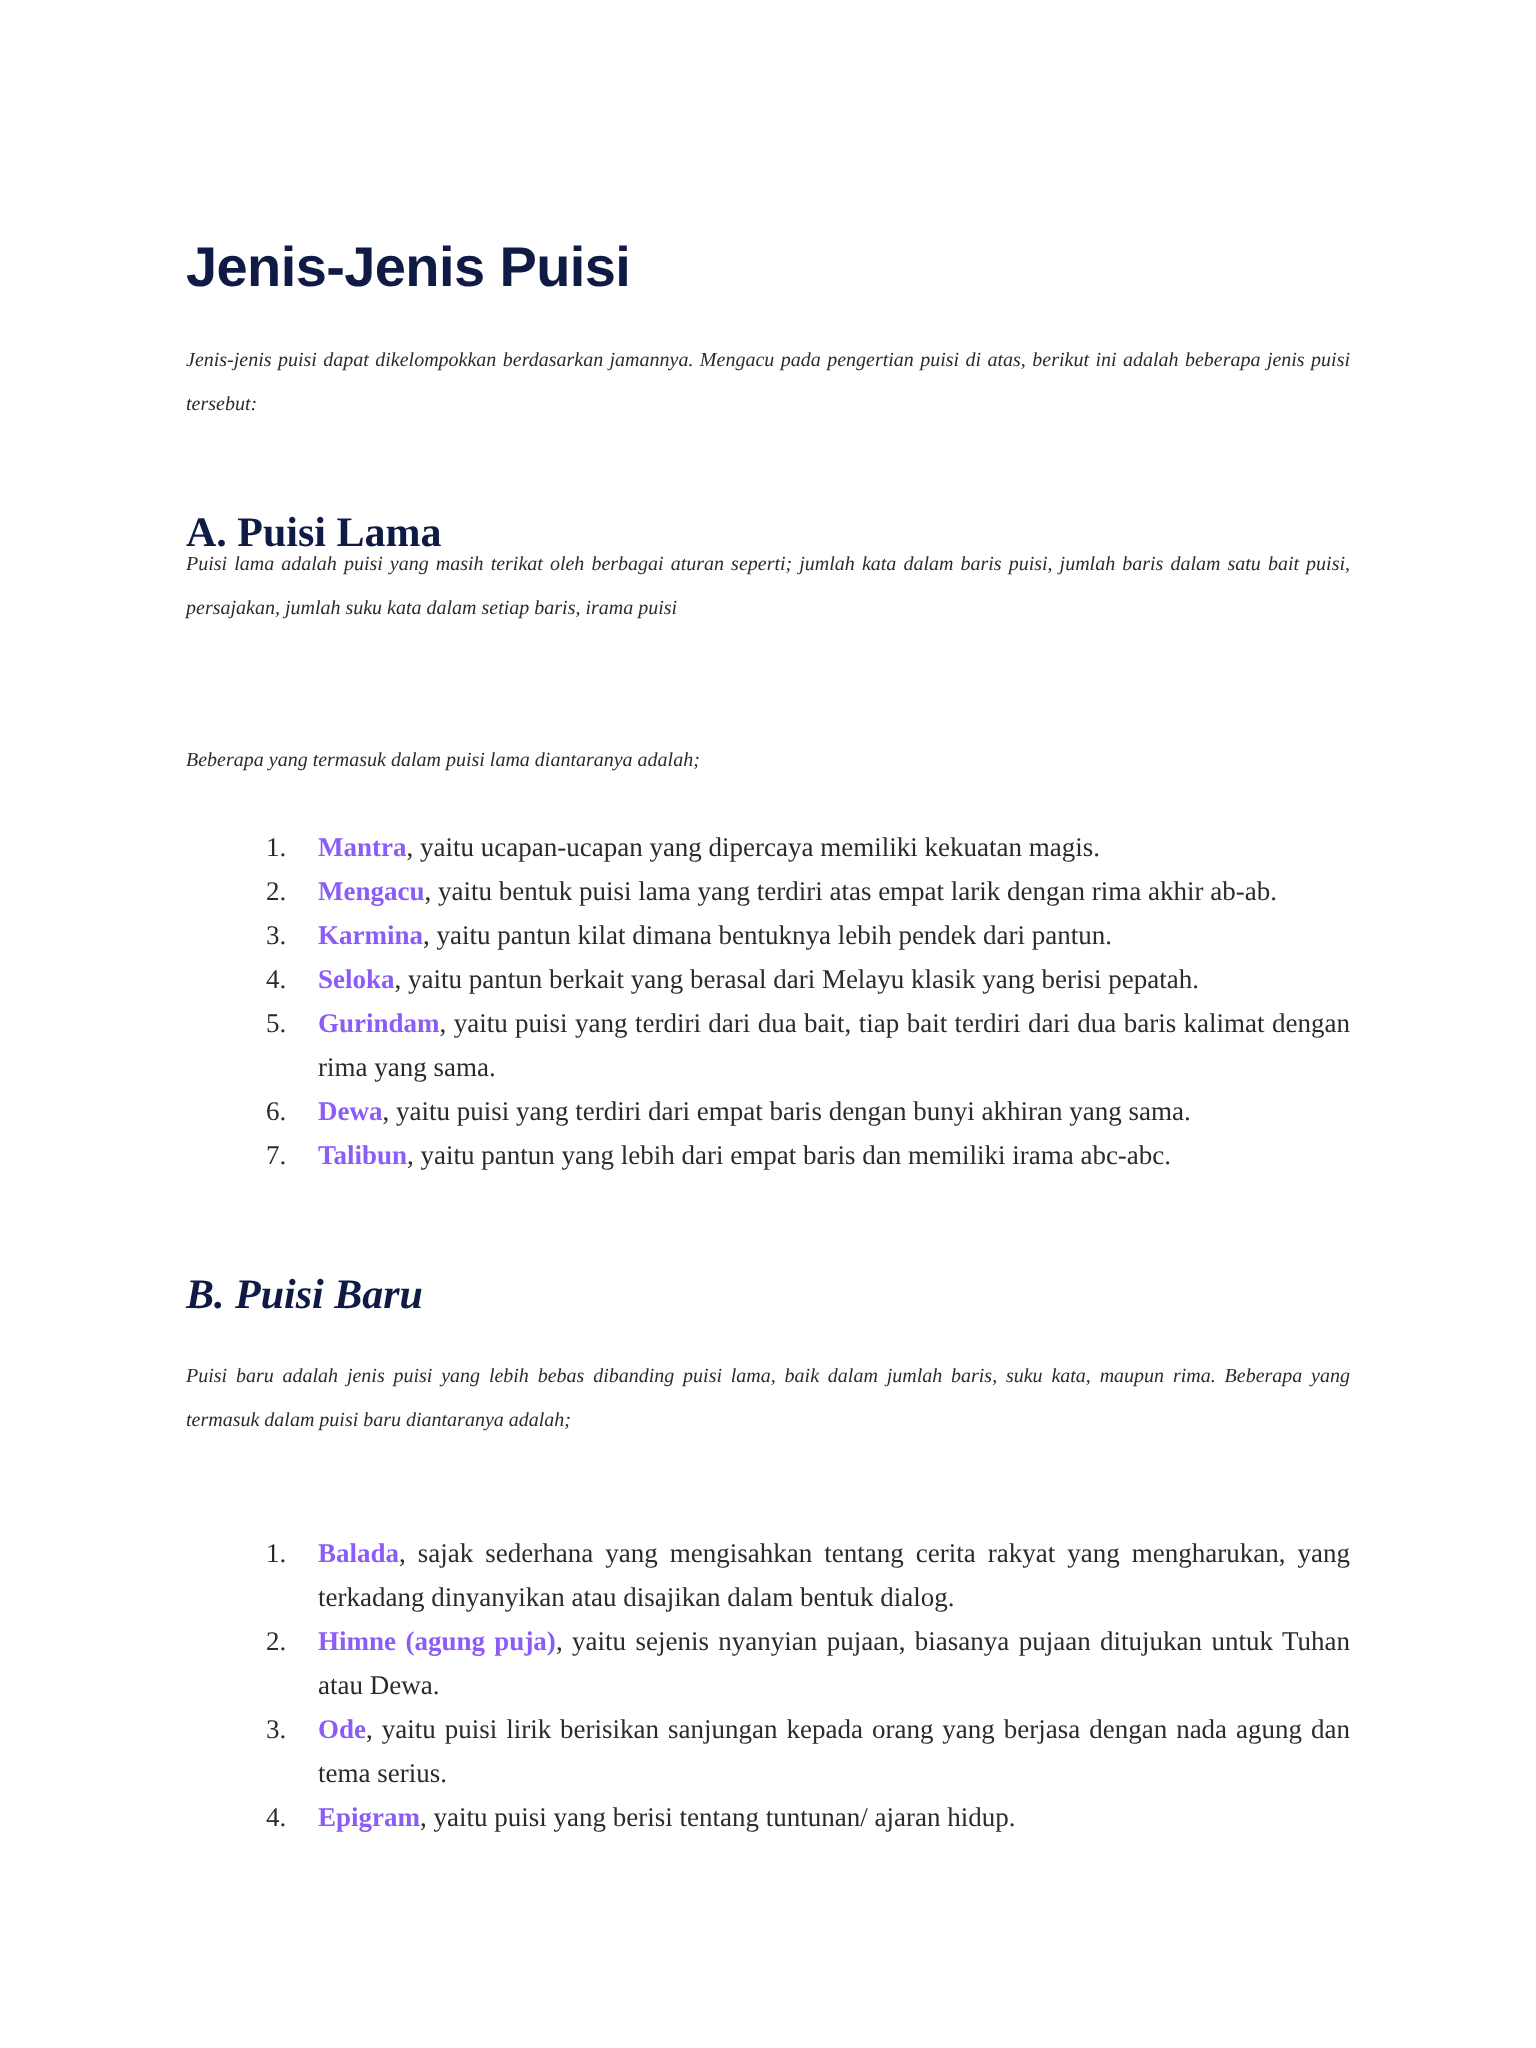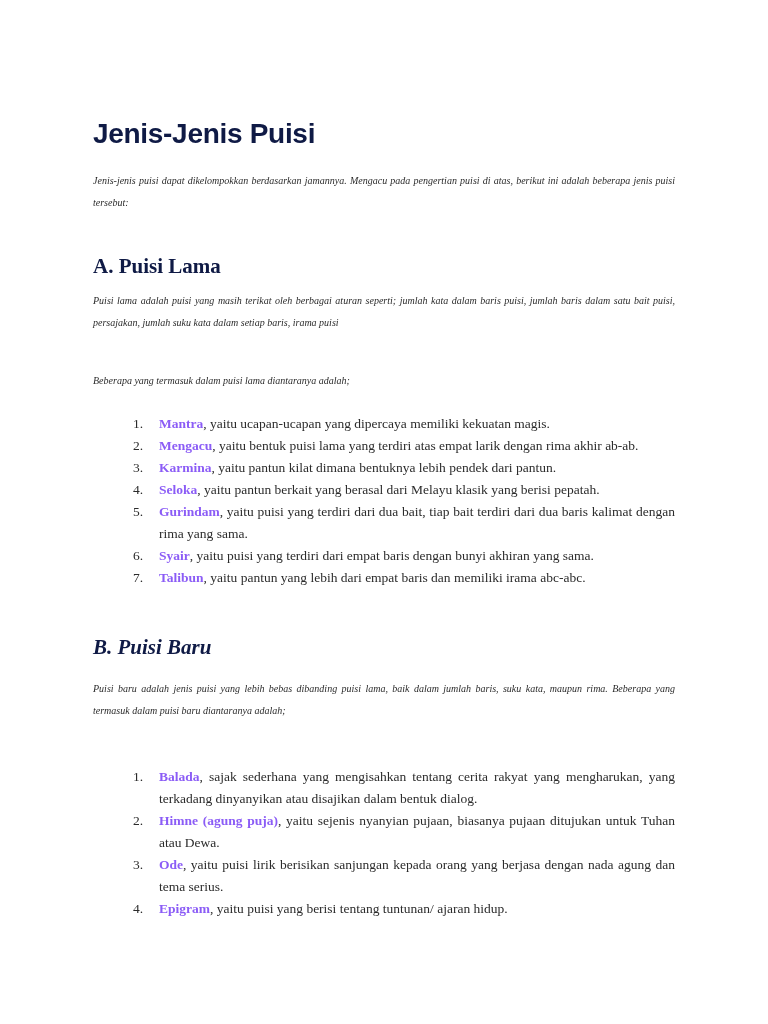--- a/index.html
+++ b/index.html
@@ -16,31 +16,31 @@
 </head>
 <body>
 
 <div class="page">
   <div class="title">Jenis-Jenis Puisi</div>
 
   <div class="para" style="top:170px;">Jenis-jenis puisi dapat dikelompokkan berdasarkan jamannya. Mengacu pada pengertian puisi di atas, berikut ini adalah beberapa jenis puisi tersebut:</div>
 
   <div class="h2" style="top:239px;margin-top:15px;">A. Puisi Lama</div>
 
-  <div class="para" style="top:290px;">Puisi lama adalah puisi yang masih terikat oleh berbagai aturan seperti; jumlah kata dalam baris puisi, jumlah baris dalam satu bait puisi, persajakan, jumlah suku kata dalam setiap baris, irama puisi</div>
+  <div class="para" style="top:272px;">Puisi lama adalah puisi yang masih terikat oleh berbagai aturan seperti; jumlah kata dalam baris puisi, jumlah baris dalam satu bait puisi, persajakan, jumlah suku kata dalam setiap baris, irama puisi</div>
 
   <div class="para" style="top:370px;">Beberapa yang termasuk dalam puisi lama diantaranya adalah;</div>
 
   <ol class="list" style="top:413px;">
     <li><span class="num">1.</span><b>Mantra</b><span>, yaitu ucapan-ucapan yang dipercaya memiliki kekuatan magis.</span></li>
     <li><span class="num">2.</span><b>Mengacu</b><span>, yaitu bentuk puisi lama yang terdiri atas empat larik dengan rima akhir ab-ab.</span></li>
     <li><span class="num">3.</span><b>Karmina</b><span>, yaitu pantun kilat dimana bentuknya lebih pendek dari pantun.</span></li>
     <li><span class="num">4.</span><b>Seloka</b><span>, yaitu pantun berkait yang berasal dari Melayu klasik yang berisi pepatah.</span></li>
     <li><span class="num">5.</span><b>Gurindam</b><span>, yaitu puisi yang terdiri dari dua bait, tiap bait terdiri dari dua baris kalimat dengan rima yang sama.</span></li>
-    <li><span class="num">6.</span><b>Syair</b><span>, yaitu puisi yang terdiri dari empat baris dengan bunyi akhiran yang sama.</span></li>
+    <li><span class="num">6.</span><b>Dewa</b><span>, yaitu puisi yang terdiri dari empat baris dengan bunyi akhiran yang sama.</span></li>
     <li><span class="num">7.</span><b>Talibun</b><span>, yaitu pantun yang lebih dari empat baris dan memiliki irama abc-abc.</span></li>
   </ol>
 
   <div class="h2" style="top:635px;font-style:italic;">B. Puisi Baru</div>
 
   <div class="para" style="top:678px;">Puisi baru adalah jenis puisi yang lebih bebas dibanding puisi lama, baik dalam jumlah baris, suku kata, maupun rima. Beberapa yang termasuk dalam puisi baru diantaranya adalah;</div>
 
   <ol class="list" style="top:766px;">
     <li><span class="num">1.</span><b>Balada</b><span>, sajak sederhana yang mengisahkan tentang cerita rakyat yang mengharukan, yang terkadang dinyanyikan atau disajikan dalam bentuk dialog.</span></li>
     <li><span class="num">2.</span><b>Himne (agung puja)</b><span>, yaitu sejenis nyanyian pujaan, biasanya pujaan ditujukan untuk Tuhan atau Dewa.</span></li>

